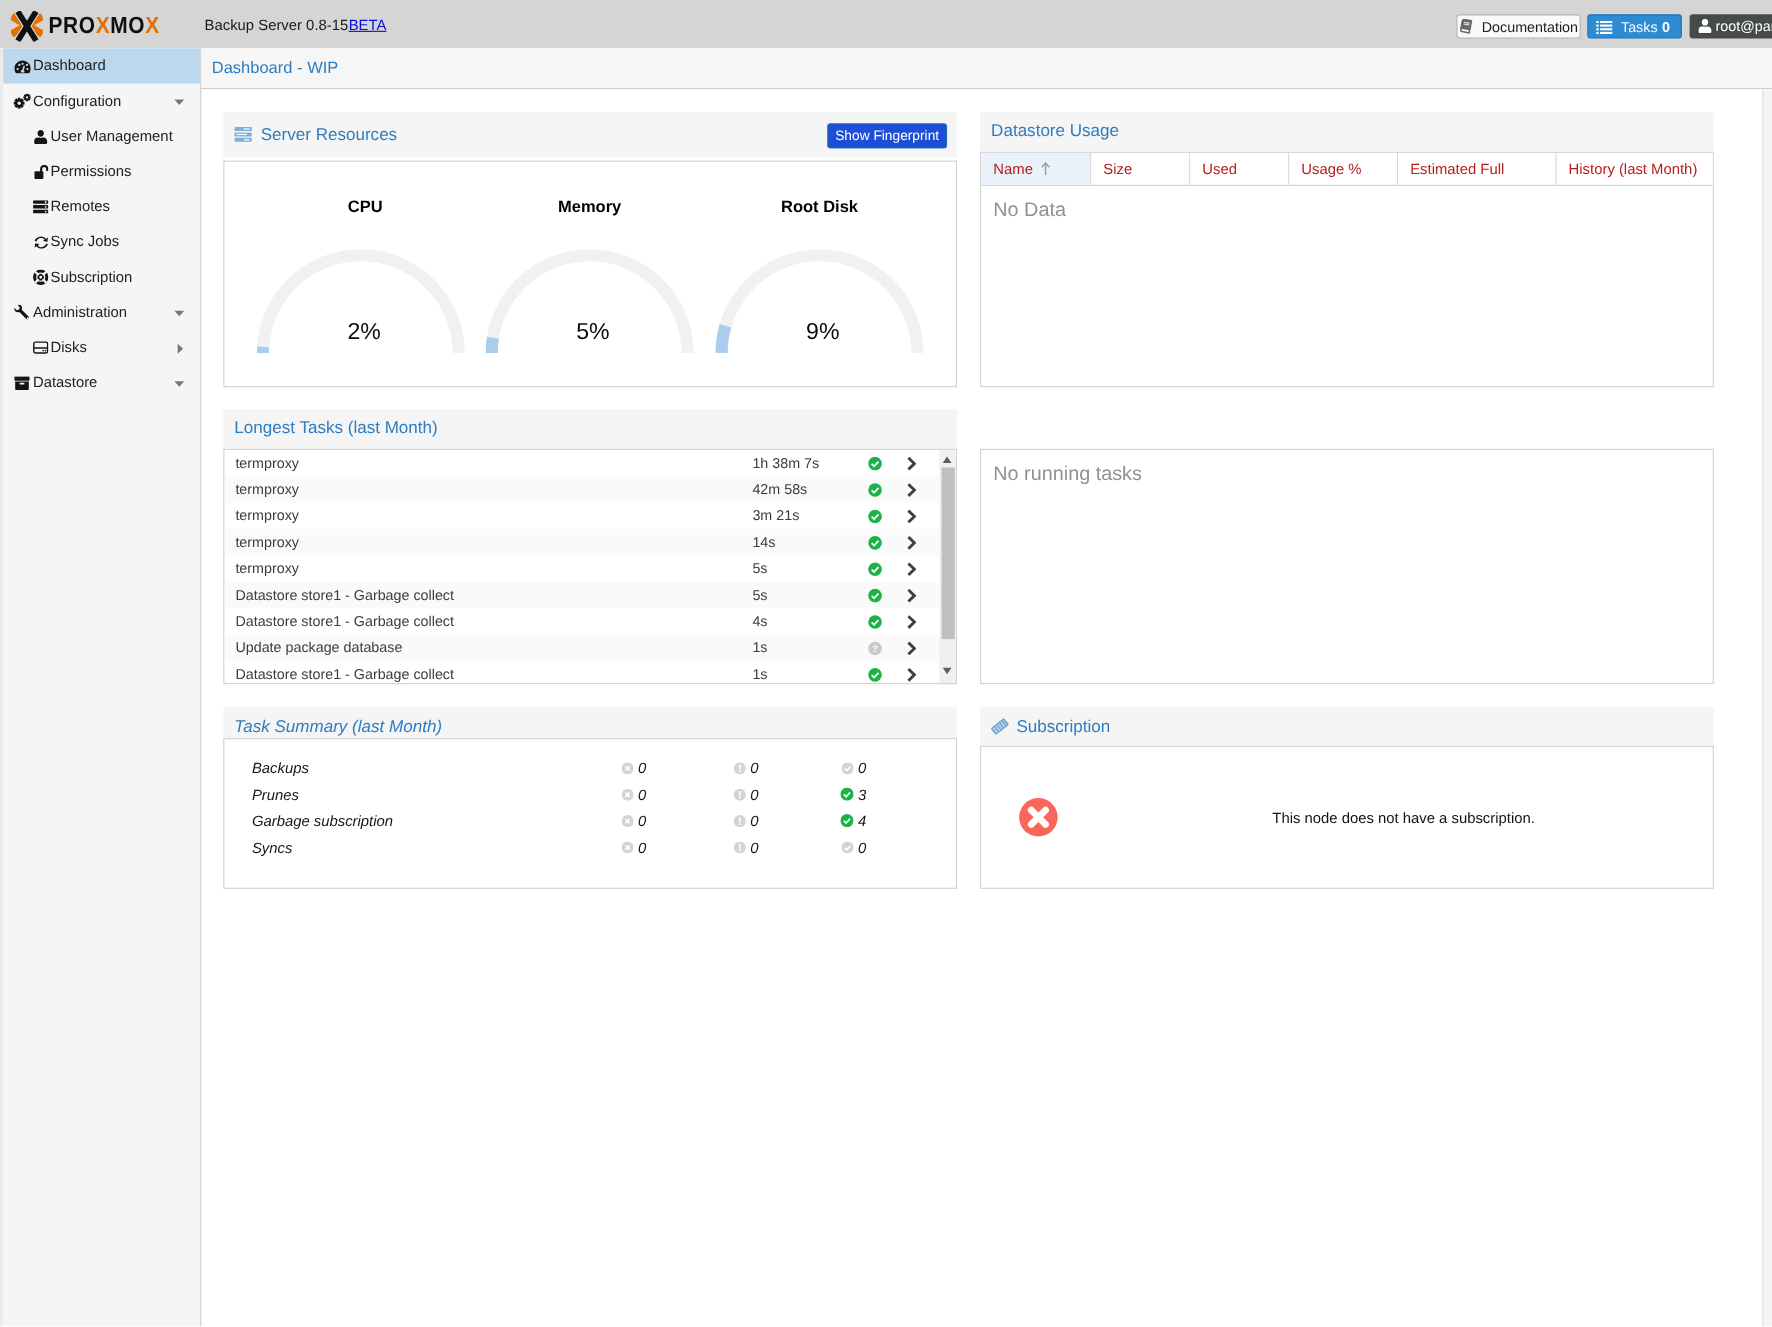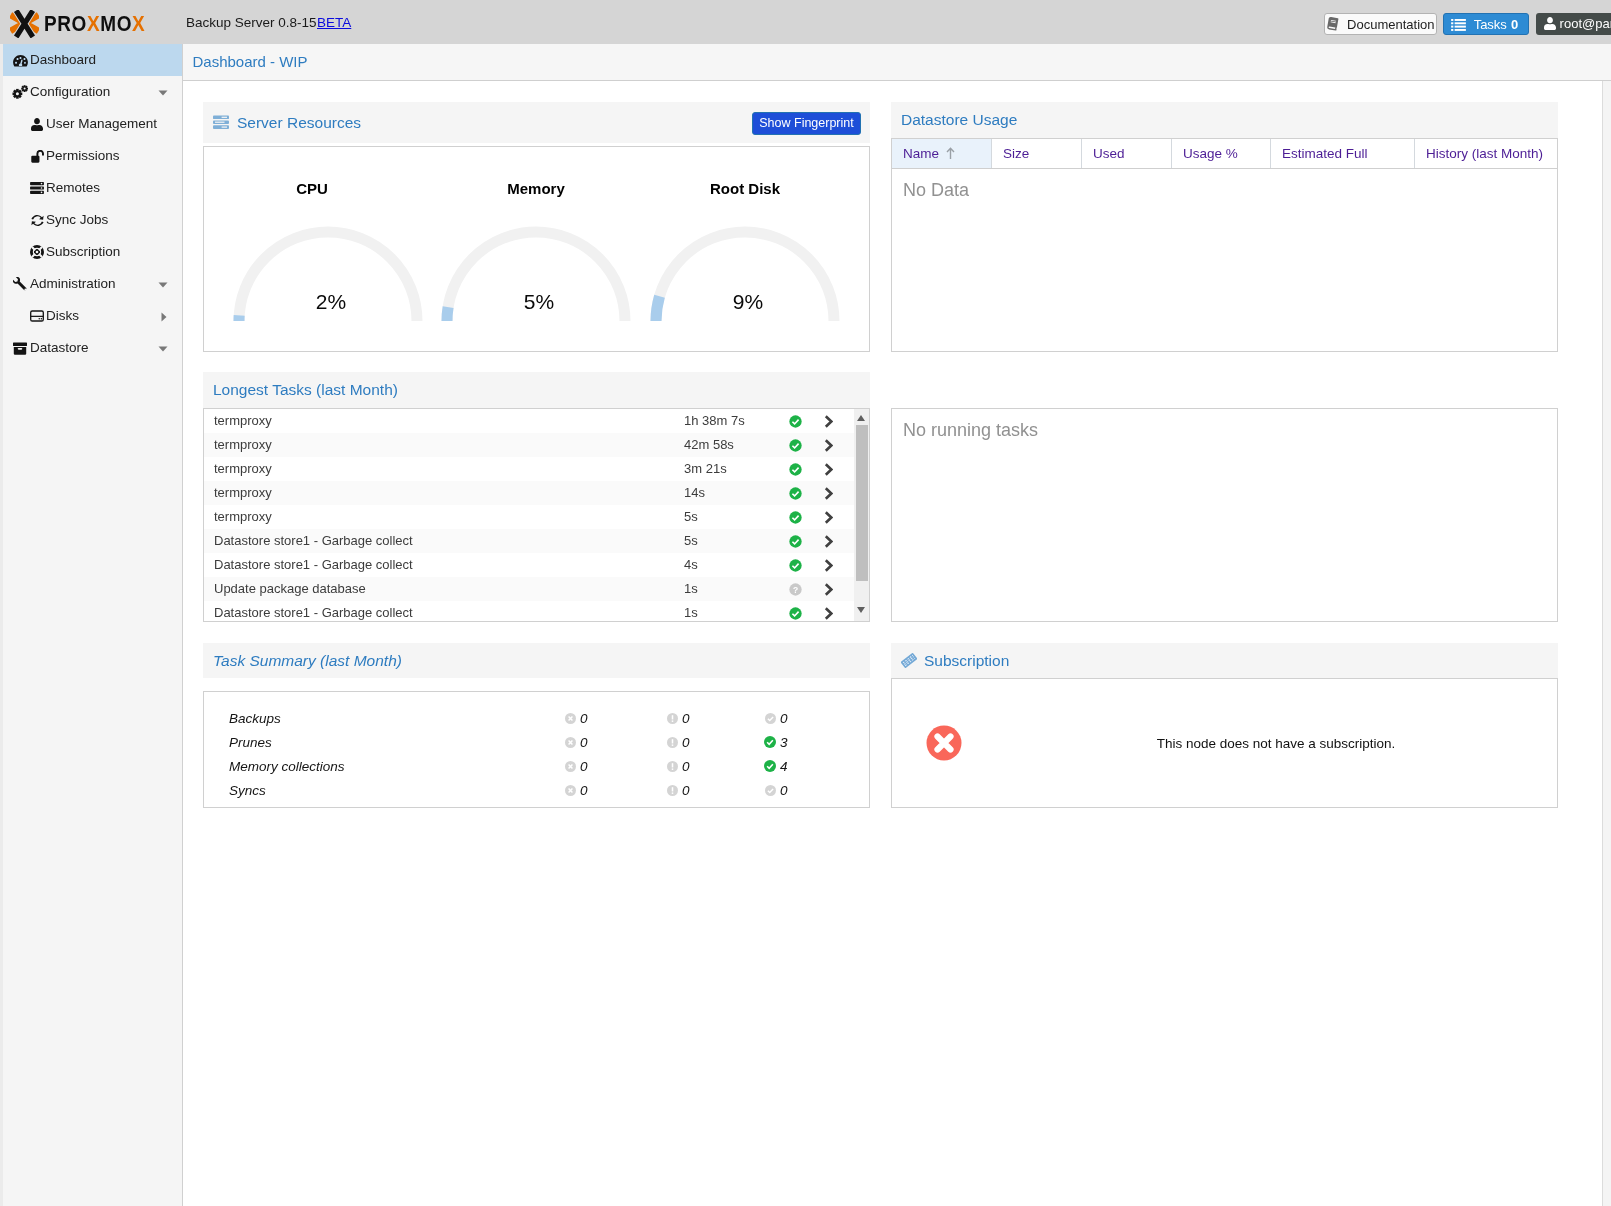--- a/index.html
+++ b/index.html
@@ -46,21 +46,21 @@
 .ptitle { font-size:15.5px; color:#2e7cc0; }
 .phead svg.ticon { margin-right:8px; }
 .pbody { position:absolute; left:0; right:0; bottom:0; background:#fff; border:1px solid #d0d0d0; }
 
 
 .glabel { position:absolute; width:190px; text-align:center; font-size:15px; font-weight:bold; color:#010101; }
 .gpct { position:absolute; width:190px; text-align:center; font-size:21px; color:#0a0a0a; }
 
 
 .ghead { position:absolute; left:0; top:0; right:0; height:30px; border-bottom:1px solid #cfcfcf; background:#fff; }
-.gcell { position:absolute; top:0; height:29px; line-height:29px; padding-left:11px; font-size:13.5px; color:#4c1d95; border-right:1px solid #d4d9de; }
+.gcell { position:absolute; top:0; height:29px; line-height:29px; padding-left:11px; font-size:13.5px; color:#b91c1c; border-right:1px solid #d4d9de; }
 .gcell.first { background:#e9f2fb; }
 .nodata { position:absolute; left:11px; font-size:18px; color:#919191; }
 
 
 .trow { position:absolute; left:0; height:24px; line-height:24px; font-size:13px; color:#3c3c3c; }
 .trow.alt { background:#fafafa; }
 .trow .tname { position:absolute; left:10px; }
 .trow .tdur { position:absolute; left:480px; }
 .trow .tst { position:absolute; left:585px; top:6px; line-height:0; }
 .trow .tch { position:absolute; left:620px; top:6px; line-height:0; }
@@ -264,21 +264,21 @@
         <g fill="#f5f5f5">
           <rect x="8.6" y="1.7" width="5.4" height="1.2"></rect>
           <rect x="2" y="6.6" width="9.5" height="1.2"></rect>
           <rect x="8.6" y="11.5" width="5.4" height="1.2"></rect>
         </g>
       </svg>
     <span class="ptitle">Server Resources</span>
     <div style="position:absolute; right:9px; top:10px; width:109px; height:23px; background:#1d4ed8; border:1px solid #2272b2; border-radius:3px; color:#fff; font-size:12.5px; text-align:center; line-height:21px;">Show Fingerprint</div>
   </div>
   <div class="pbody" style="top:44px;">
-    <div class="glabel" style="left:13px; top:33px;">CPU</div>
+    <div class="glabel" style="left:33px; top:33px;">CPU</div>
     <div class="glabel" style="left:237px; top:33px;">Memory</div>
     <div class="glabel" style="left:446px; top:33px;">Root Disk</div>
     <svg class="abs" style="left:29px; top:79px;" width="190" height="96" viewBox="0 0 190 96">
         <path d="M6 95 A89 89 0 0 1 184 95" fill="none" stroke="#f1f1f1" stroke-width="11"></path>
         <path d="M6 95 A89 89 0 0 1 6.17 89.41" fill="none" stroke="#a9cdec" stroke-width="11"></path>
       </svg>
     <svg class="abs" style="left:237px; top:79px;" width="190" height="96" viewBox="0 0 190 96">
         <path d="M6 95 A89 89 0 0 1 184 95" fill="none" stroke="#f1f1f1" stroke-width="11"></path>
         <path d="M6 95 A89 89 0 0 1 7.10 81.08" fill="none" stroke="#a9cdec" stroke-width="11"></path>
       </svg>
@@ -426,21 +426,21 @@
 <div class="panel" style="left:891px; top:372px; width:667px; height:250px;">
   <div class="pbody" style="top:36px;">
     <div class="nodata" style="top:11px;">No running tasks</div>
   </div>
 </div>
 
 <div class="panel" style="left:203px; top:643px; width:667px; height:165px;font-style:italic;">
   <div class="phead" style="height:35px;">
       <span class="ptitle">Task Summary (last Month)</span>
     </div>
-  <div class="pbody" style="top:48px;">
+  <div class="pbody" style="top:28px;">
     <div class="srow" style="top:15px;">
         <span class="slbl">Backups</span>
       <span class="sic" style="left:361px;"><svg width="11" height="11" viewBox="0 0 16 16">
             <circle cx="8" cy="8" r="8" fill="#d4d4d4"></circle>
             <path d="M5.2 5.2 10.8 10.8 M10.8 5.2 5.2 10.8" stroke="#fff" stroke-width="2.2"></path>
           </svg></span>
         <span class="scnt" style="left:376px;">0</span>
       <span class="sic" style="left:463px;"><svg width="11" height="11" viewBox="0 0 16 16">
             <circle cx="8" cy="8" r="8" fill="#d4d4d4"></circle>
             <rect x="6.9" y="3.2" width="2.2" height="6.2" fill="#fff"></rect>
@@ -466,21 +466,21 @@
             <rect x="6.9" y="10.8" width="2.2" height="2.2" fill="#fff"></rect>
           </svg></span>
         <span class="scnt" style="left:478px;">0</span>
       <span class="sic" style="left:560px; top:5px;"><svg width="12" height="12" viewBox="0 0 16 16">
             <circle cx="8" cy="8" r="8" fill="#1db247"></circle>
             <path d="M4.2 8.3 6.9 11 11.8 5.7" stroke="#fff" stroke-width="2.1" fill="none"></path>
           </svg></span>
         <span class="scnt" style="left:576px;">3</span>
     </div>
     <div class="srow" style="top:63px;">
-        <span class="slbl">Memory collections</span>
+        <span class="slbl">Garbage subscription</span>
       <span class="sic" style="left:361px;"><svg width="11" height="11" viewBox="0 0 16 16">
             <circle cx="8" cy="8" r="8" fill="#d4d4d4"></circle>
             <path d="M5.2 5.2 10.8 10.8 M10.8 5.2 5.2 10.8" stroke="#fff" stroke-width="2.2"></path>
           </svg></span>
         <span class="scnt" style="left:376px;">0</span>
       <span class="sic" style="left:463px;"><svg width="11" height="11" viewBox="0 0 16 16">
             <circle cx="8" cy="8" r="8" fill="#d4d4d4"></circle>
             <rect x="6.9" y="3.2" width="2.2" height="6.2" fill="#fff"></rect>
             <rect x="6.9" y="10.8" width="2.2" height="2.2" fill="#fff"></rect>
           </svg></span>

